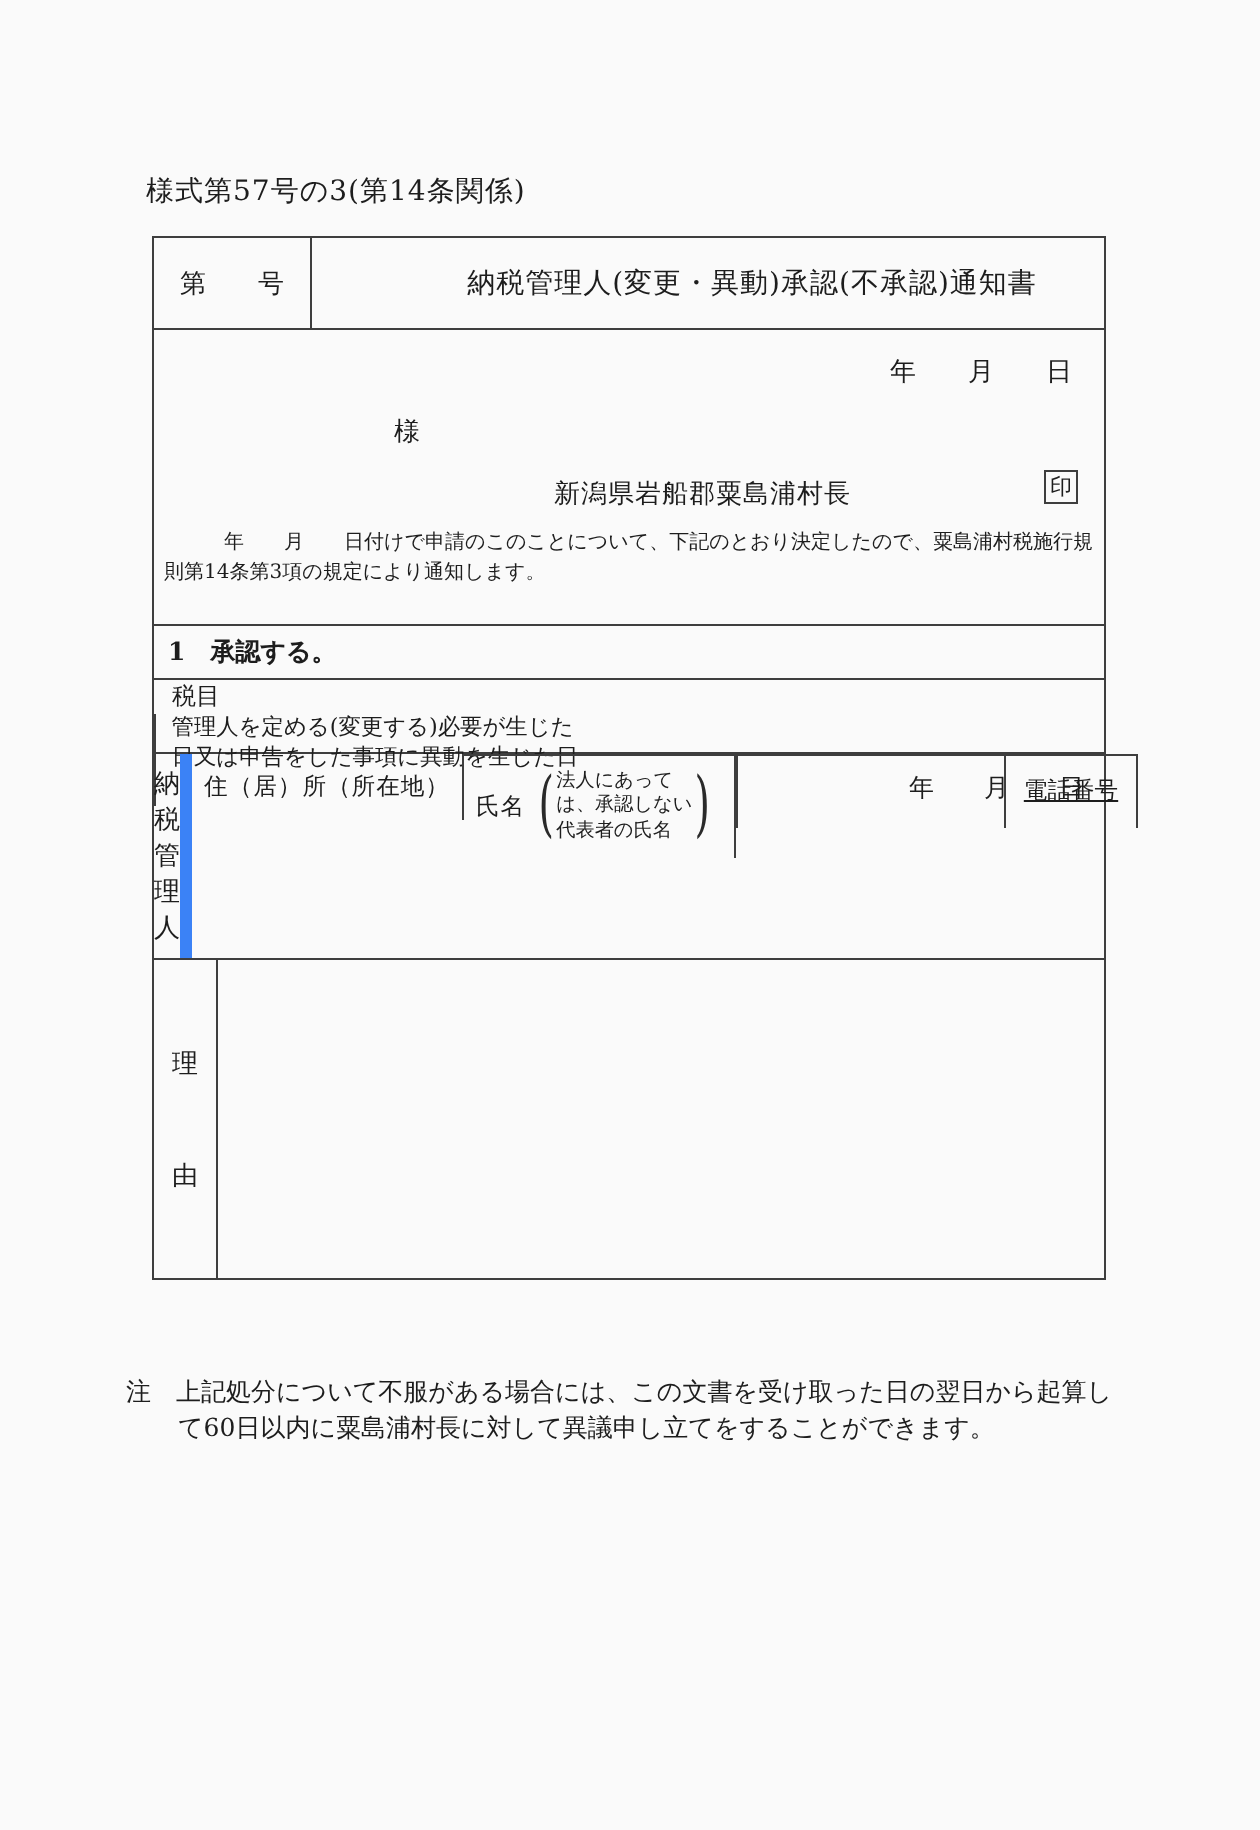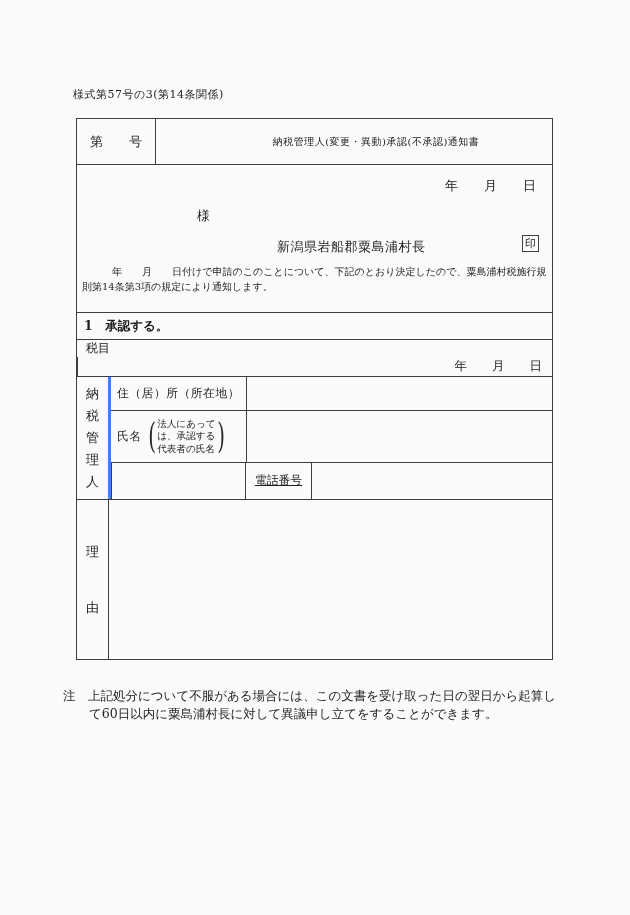--- a/index.html
+++ b/index.html
@@ -8,21 +8,21 @@
     background: #fafafa;
     color: #1d1d1d;
     font-family: "DejaVu Serif", "Liberation Serif", serif;
     position: relative;
     overflow: hidden;
   }
   .page { position: absolute; inset: 0; }
 
   .form-code {
     position: absolute; top: 87px; left: 73px;
-    font-size: 11px; letter-spacing: 0.5px;
+    font-size: 14px; letter-spacing: 0.5px;
   }
 
   .form-table {
     position: absolute; top: 118px; left: 76px; width: 477px;
     border: 1px solid #3e3e3e;
     font-size: 12.5px;
   }
   .row { display: flex; border-top: 1px solid #3e3e3e; }
   .row:first-child { border-top: none; }
   .cell { border-left: 1px solid #3e3e3e; }
@@ -30,21 +30,21 @@
 
   
   .row-head { height: 45px; }
   .docno {
     width: 78px; display: flex; align-items: center;
     justify-content: space-between; padding: 0 13px;
     font-size: 13px;
   }
   .title-cell {
     flex: 1; display: flex; align-items: center; justify-content: center;
-    font-size: 10px; letter-spacing: 0.5px; padding-left: 44px;
+    font-size: 14px; letter-spacing: 0.5px; padding-left: 44px;
   }
 
   
   .row-intro { height: 148px; position: relative; }
   .date-line { position: absolute; top: 12px; right: 16px; font-size: 13px; }
   .addressee { position: absolute; top: 42px; left: 120px; font-size: 13px; }
   .issuer    { position: absolute; top: 73px; left: 200px; font-size: 13px; letter-spacing: 0.5px; }
   .seal-box  {
     position: absolute; top: 70px; right: 13px;
     border: 1px solid #3e3e3e; font-size: 11px; line-height: 1;
@@ -72,21 +72,21 @@
     padding-right: 10px; font-size: 12.5px;
   }
 
   
   .row-manager { }
   .vcol {
     width: 31px; display: flex; flex-direction: column;
     align-items: center; justify-content: space-around;
     padding: 6px 0; font-size: 13px;
   }
-  .m-rows { flex: 1; display: flex; flex-direction: column; border-left: 3px solid #3b82f6; }
+  .m-rows { flex: 1; display: flex; flex-direction: row; border-left: 6px solid #3b82f6; }
   .m-row { display: flex; border-top: 1px solid #3e3e3e; }
   .m-row:first-child { border-top: none; }
   .m-label {
     width: 135px; display: flex; align-items: center;
     padding-left: 6px; font-size: 11.8px; letter-spacing: 0.5px;
   }
   .m-value { flex: 1; border-left: 1px solid #3e3e3e; }
   .m-row-addr { height: 33px; }
   .m-row-name { height: 52px; }
   .m-row-job  { height: 37px; }
@@ -144,20 +144,22 @@
       <div class="issuer">新潟県岩船郡粟島浦村長</div>
       <div class="seal-box">印</div>
       <div class="body-par">　　　年　　月　　日付けで申請のこのことについて、下記のとおり決定したので、粟島浦村税施行規則第14条第3項の規定により通知します。</div>
     </div>
 
     <div class="row row-item">1　承認する。</div>
 
     <div class="row row-tax">
       <div class="cell tax-label">税目</div>
       <div class="cell tax-value"></div>
+      <div class="cell change-label">管理人を定める(変更する)必要が生じた
+日又は申告をした事項に異動を生じた日</div>
       <div class="cell tax-date">年　　月　　日</div>
     </div>
 
     <div class="row row-manager">
       <div class="vcol">
         <span>納</span>
         <span>税</span>
         <span>管</span>
         <span>理</span>
         <span>人</span>
@@ -166,21 +168,21 @@
         <div class="m-row m-row-addr">
           <div class="m-label">住（居）所（所在地）</div>
           <div class="m-value"></div>
         </div>
         <div class="m-row m-row-name">
           <div class="m-label">
             <span>氏名</span>
             <span class="name-note-group">
               <span class="bigparen">(</span>
               <span class="name-note">法人にあって
-は、承認する
+は、承認しない
 代表者の氏名</span>
               <span class="bigparen">)</span>
             </span>
           </div>
           <div class="m-value"></div>
         </div>
         <div class="m-row m-row-job">
           <div class="m-value job-value"></div>
           <div class="phone-label">電話番号</div>
           <div class="phone-value"></div>

